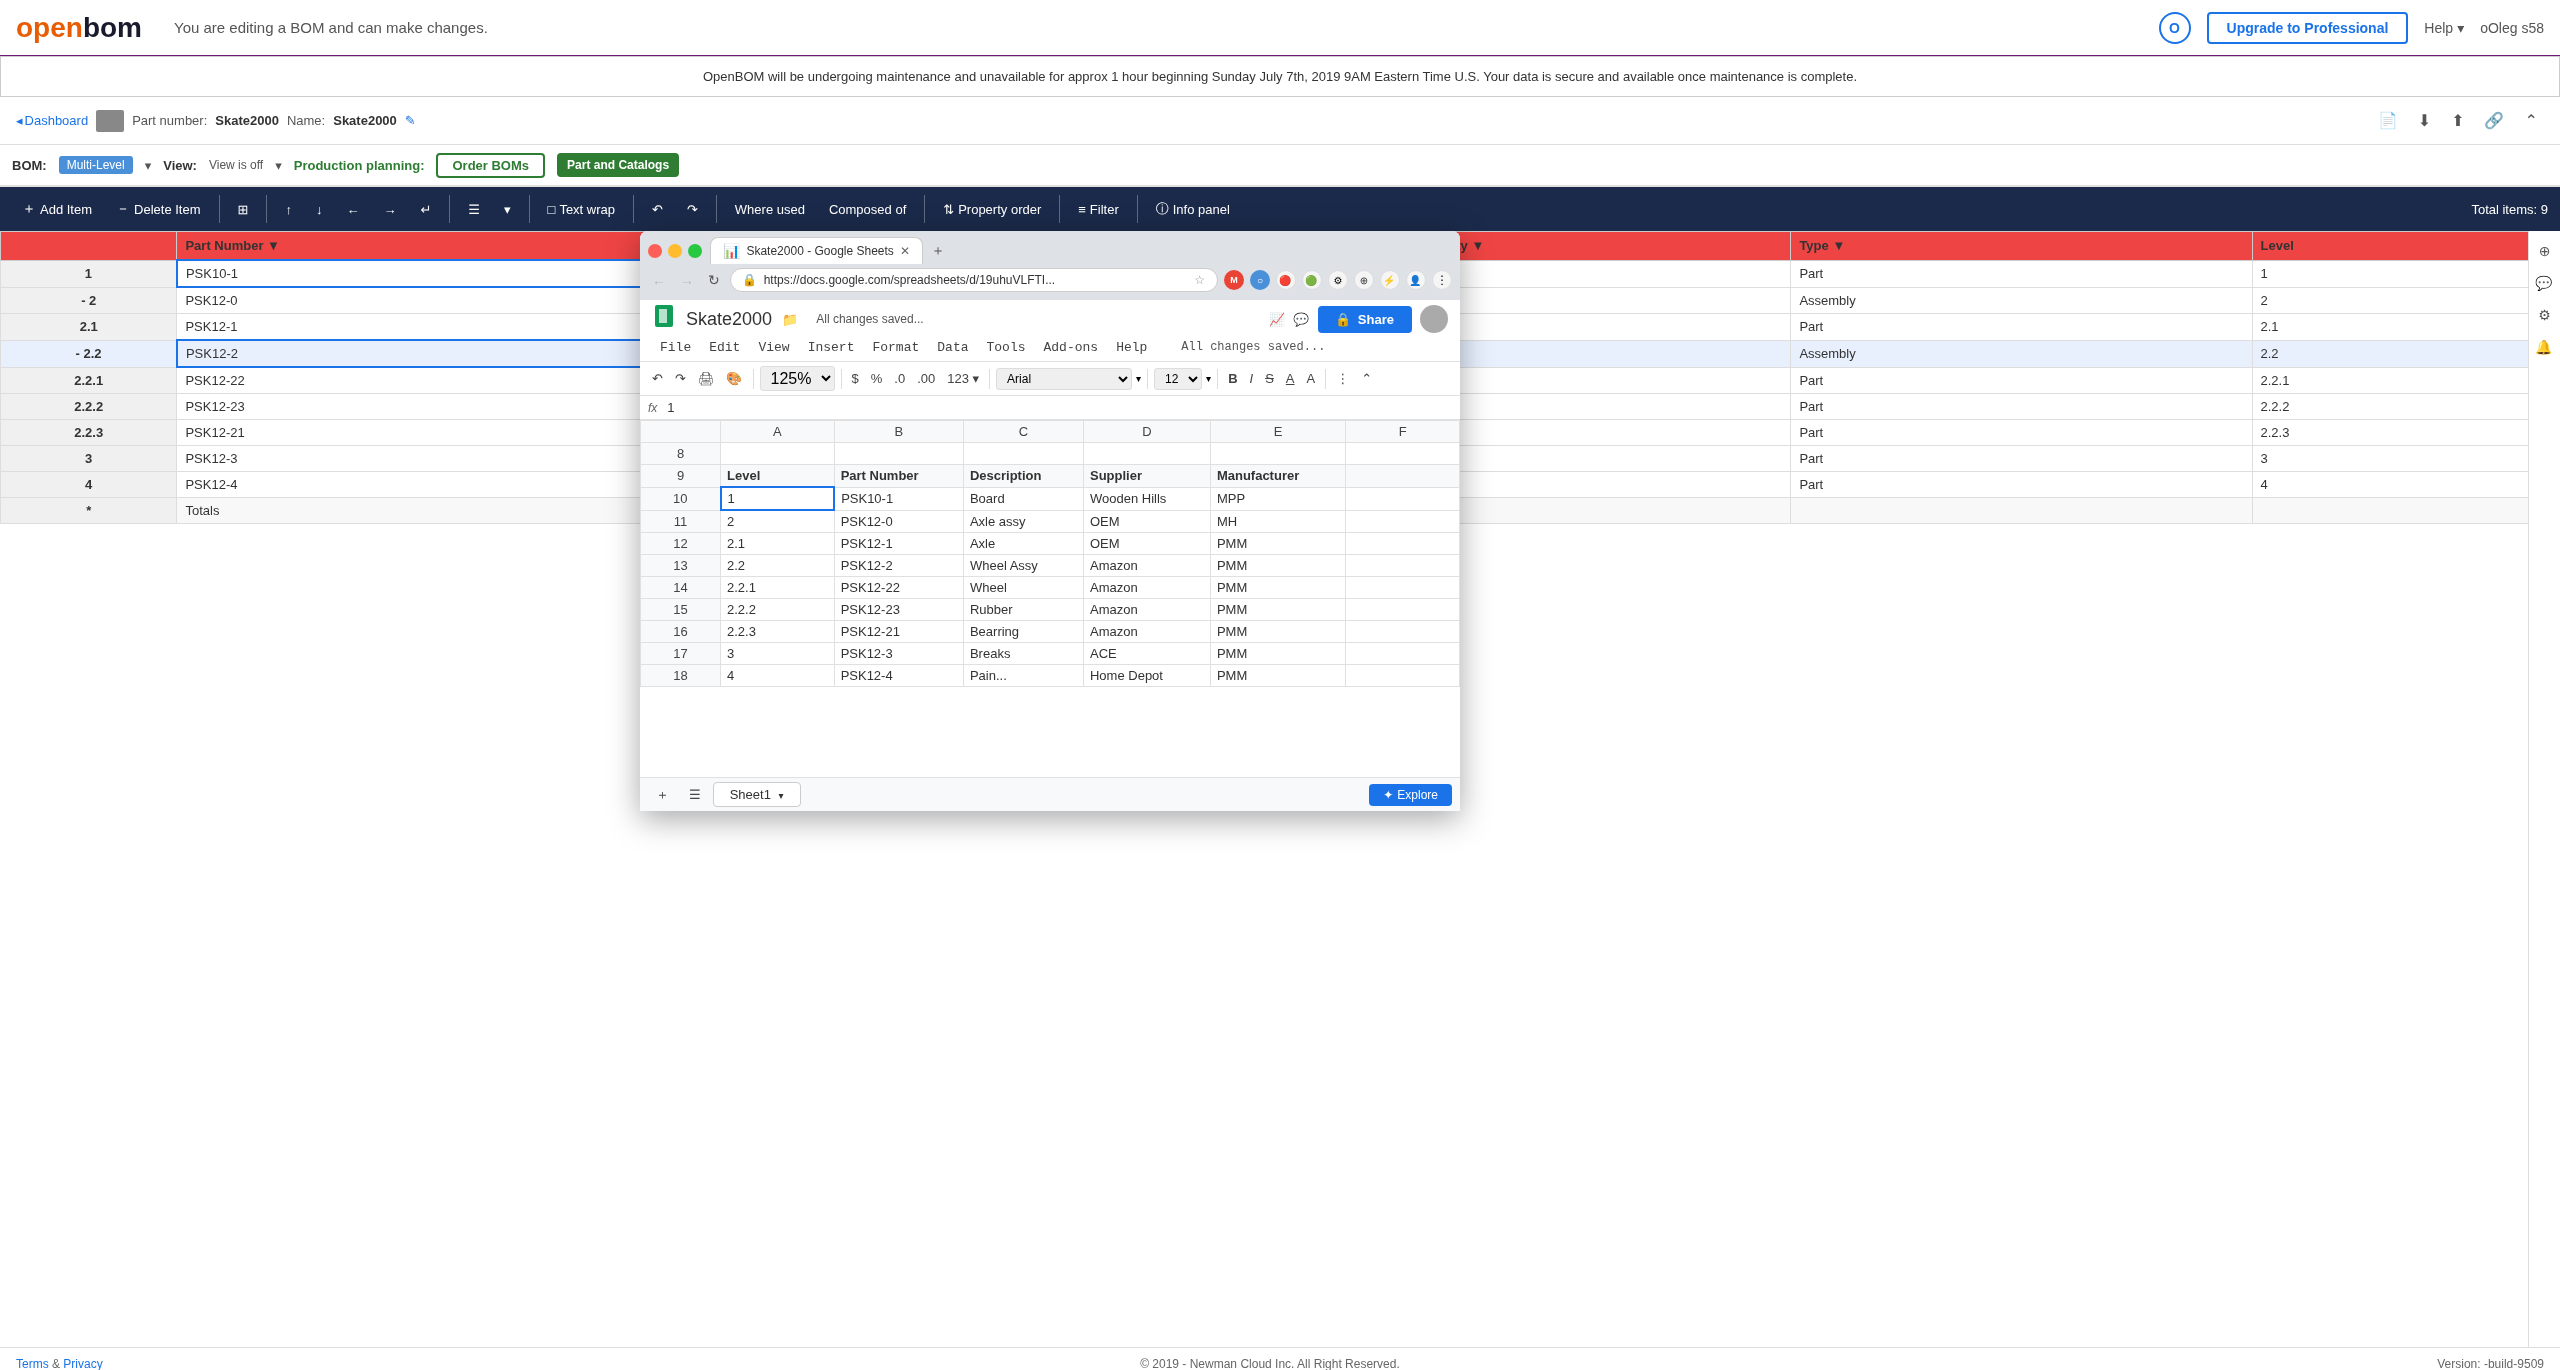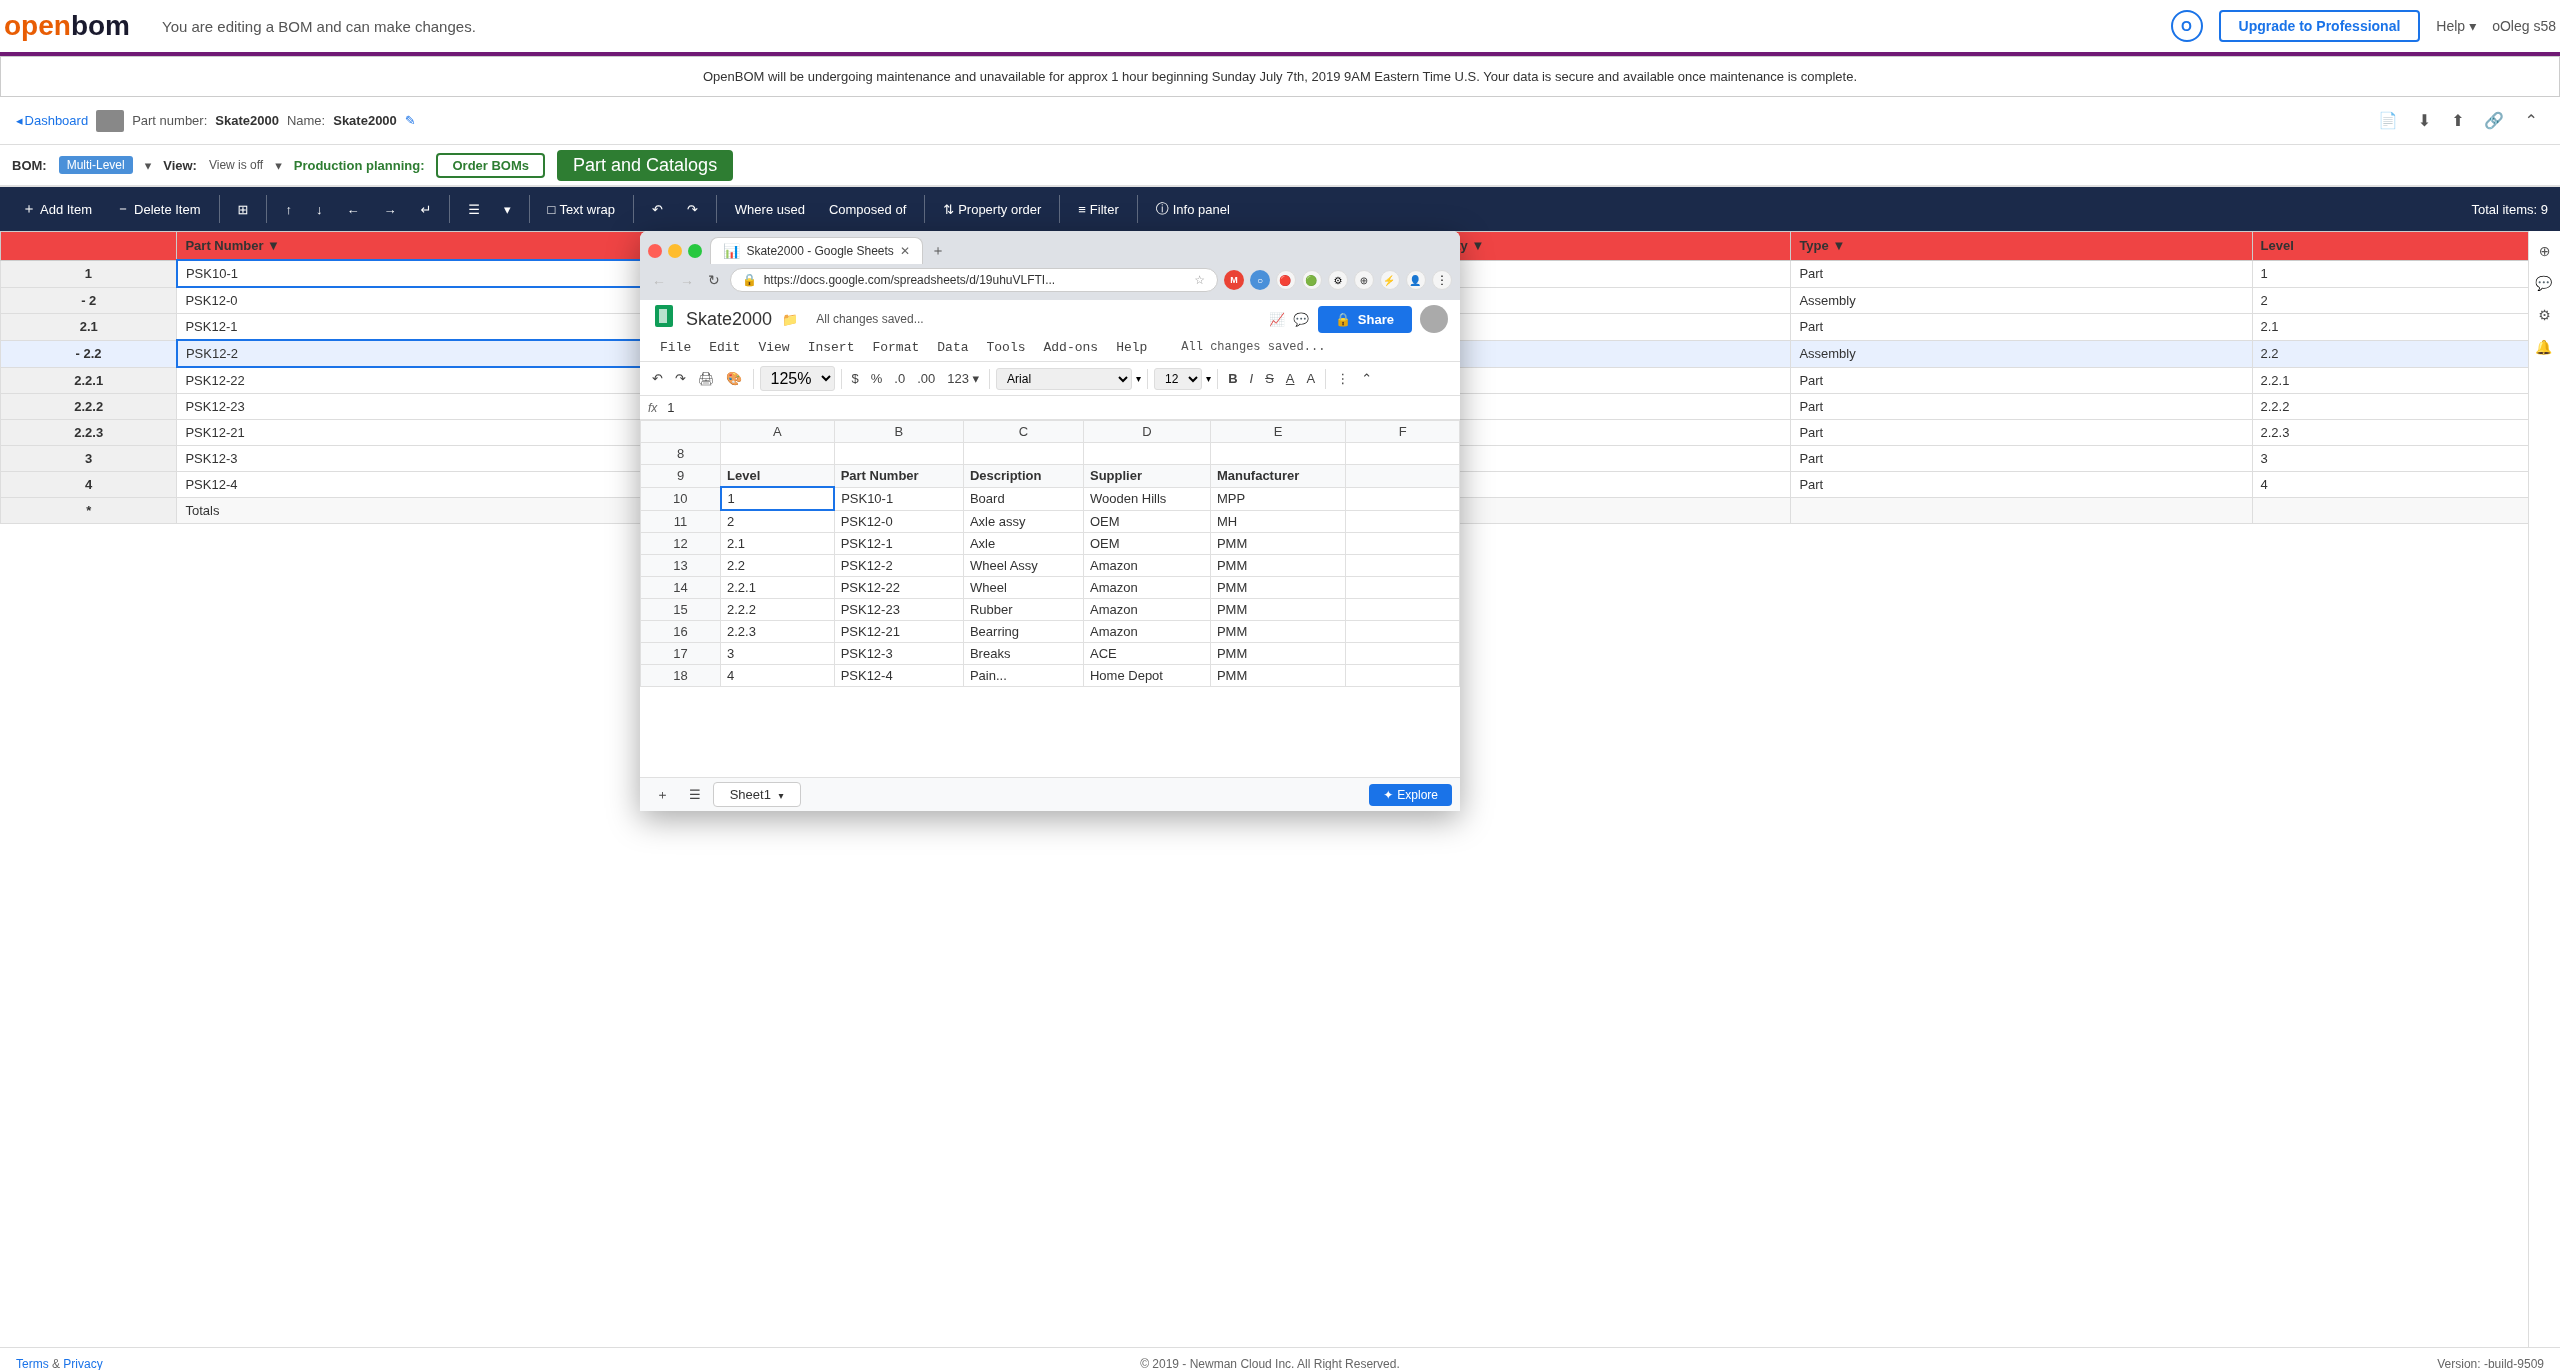--- a/index.html
+++ b/index.html
@@ -1,21 +1,21 @@
 <!DOCTYPE html>
 <html><head>
   <meta charset="utf-8">
   <style>
     * { box-sizing: border-box; margin: 0; padding: 0; }
     body { font-family: Arial, sans-serif; font-size: 13px; background: #f0f0f0; overflow: hidden; width: 2560px; height: 1370px; }
 
     
     .top-bar {
       display: flex; align-items: center; background: #fff; height: 56px;
-      padding: 0 4px; border-bottom: 4px solid #701a75; gap: 16px;
+      padding: 0 16px; border-bottom: 1px solid #701a75; gap: 16px;
     }
     .logo { display: flex; align-items: center; }
     .editing-msg { color: #555; font-size: 15px; margin-left: 16px; }
     .spacer { flex: 1; }
     .upgrade-btn {
       border: 2px solid #1a73e8; color: #1a73e8; background: #fff;
       padding: 6px 18px; border-radius: 4px; font-size: 14px; font-weight: bold; cursor: pointer;
     }
     .help-btn { color: #555; font-size: 14px; cursor: pointer; display: flex; align-items: center; gap: 4px; }
     .user-btn { color: #555; font-size: 14px; cursor: pointer; }
@@ -46,21 +46,21 @@
     .bom-control {
       display: flex; align-items: center; background: #fff; height: 42px;
       padding: 0 12px; border-bottom: 2px solid #e0e0e0; gap: 12px;
     }
     .bom-label { font-size: 13px; }
     .bom-label b { color: #333; }
     .ml-badge { background: #4a90d9; color: #fff; padding: 2px 8px; border-radius: 3px; font-size: 12px; cursor: pointer; }
     .view-badge { color: #555; font-size: 12px; cursor: pointer; }
     .prod-label { color: #2e7d32; font-weight: bold; font-size: 13px; }
     .prod-btn { border: 2px solid #2e7d32; color: #2e7d32; background: #fff; padding: 3px 14px; border-radius: 4px; font-size: 13px; font-weight: bold; cursor: pointer; }
-    .prod-btn-active { border: 2px solid #2e7d32; color: #fff; background: #2e7d32; padding: 3px 14px; border-radius: 4px; font-size: 18px; font-weight: normal; cursor: pointer; }
+    .prod-btn-active { border: 2px solid #2e7d32; color: #fff; background: #2e7d32; padding: 3px 8px; border-radius: 4px; font-size: 12px; font-weight: bold; cursor: pointer; }
 
     
     .toolbar {
       display: flex; align-items: center; background: #1b2a4a; height: 44px;
       padding: 0 12px; gap: 4px;
     }
     .tb-btn {
       display: flex; align-items: center; gap: 4px; color: #fff; padding: 4px 10px;
       border-radius: 4px; cursor: pointer; font-size: 13px; white-space: nowrap;
     }

